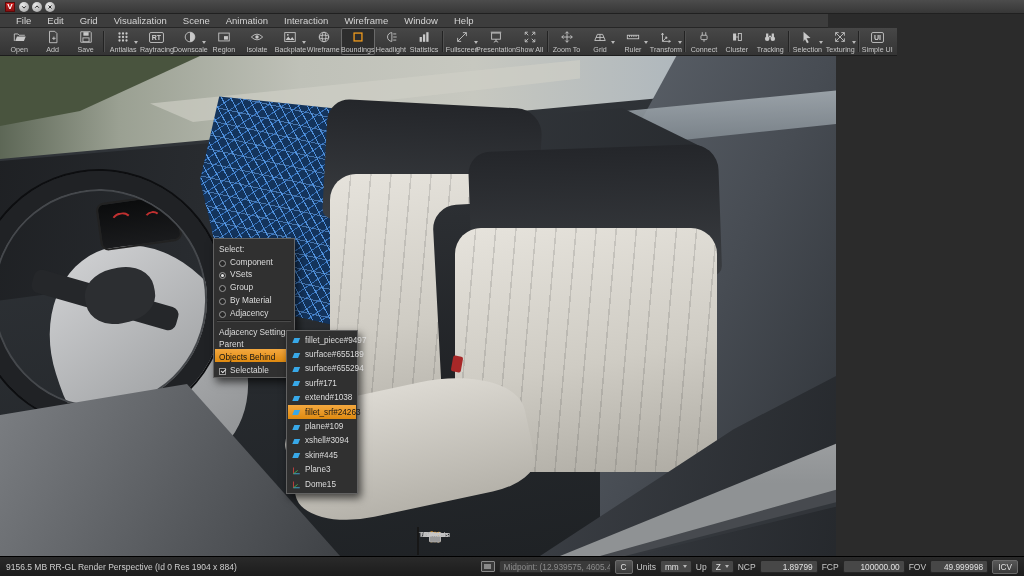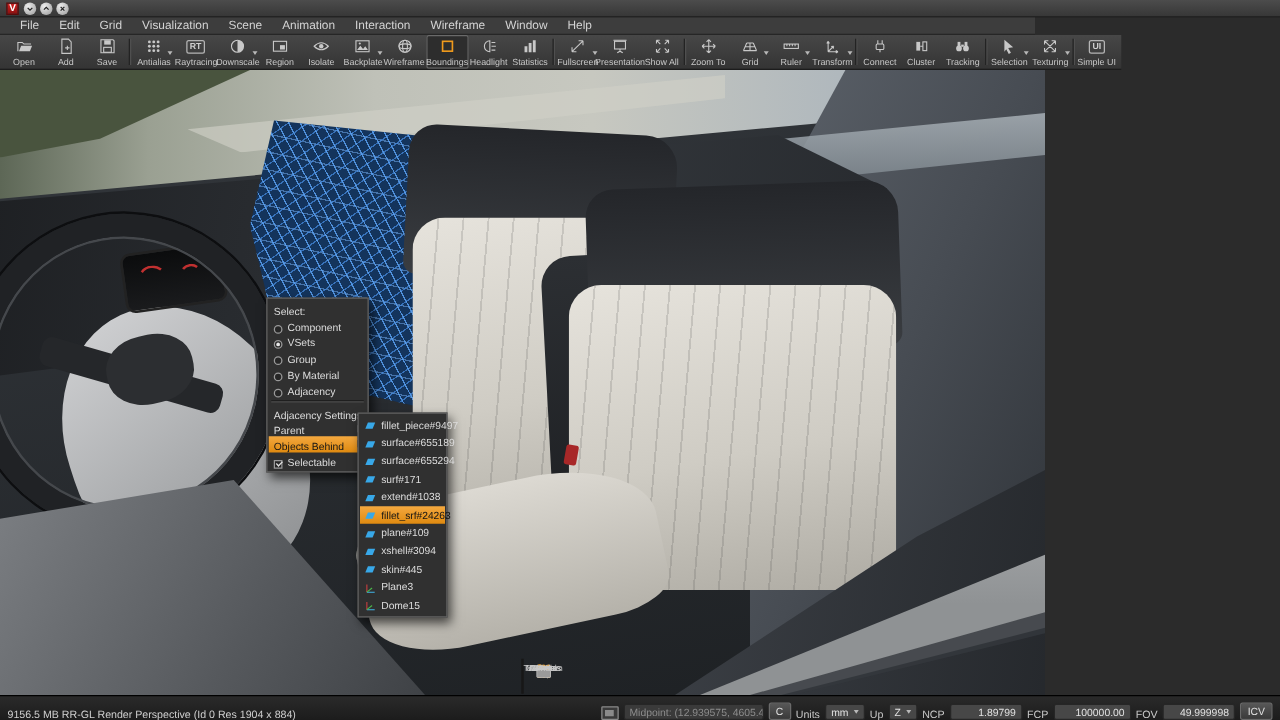--- a/index.html
+++ b/index.html
@@ -96,21 +96,21 @@
   .sub-row.hl{background:linear-gradient(#f4a83f,#df8a10);color:#151515}
   .sub-row svg{width:10px;height:10px;flex:none}
 
   
   .modbar{position:absolute;left:50%;bottom:1px;transform:translateX(-50%);height:28px;display:flex;background:linear-gradient(#3e3e3e,#2a2a2a);border:1px solid #171717;z-index:40}
   .mbtn{width:33px;display:flex;flex-direction:column;align-items:center;padding-top:2px;gap:1px}
   .mbtn svg{width:14px;height:14px}
   .mbtn .lbl{font-size:7.3px;color:#c7c7c7;white-space:nowrap;transform:scale(.95)}
 
   
-  .statusbar{position:absolute;left:0;top:556px;width:1024px;height:20px;background:linear-gradient(#2a2a2a,#1c1c1c);border-top:1px solid #000;display:flex;align-items:flex-end;padding:0 6px;gap:4px}
+  .statusbar{position:absolute;left:0;top:556px;width:1024px;height:20px;background:linear-gradient(#2a2a2a,#1c1c1c);border-top:1px solid #000;display:flex;align-items:center;padding:0 6px;gap:4px}
   .status-left{font-size:8.5px;color:#cfcfcf;white-space:nowrap}
   .status-spacer{flex:1}
   .slabel{font-size:8.5px;color:#c8c8c8;white-space:nowrap}
   .sfield{background:#474747;border:1px solid #262626;border-radius:2px;height:13px;line-height:12px;font-size:8.3px;color:#e2e2e2;padding:0 4px;text-align:right;white-space:nowrap;overflow:hidden}
   .sfield.dim{color:#8c8c8c;background:#3a3a3a;width:112px;text-align:left}
   .sbtn{background:linear-gradient(#575757,#3a3a3a);border:1px solid #6a6a6a;border-radius:2px;height:14px;line-height:12px;font-size:8.3px;color:#e0e0e0;padding:0 5px;white-space:nowrap}
   .sdrop{display:flex;align-items:center;gap:4px;background:#474747;border:1px solid #262626;border-radius:2px;height:13px;padding:0 4px;font-size:8.3px;color:#e2e2e2}
   .dcaret{width:0;height:0;border-left:2.5px solid transparent;border-right:2.5px solid transparent;border-top:3px solid #b8b8b8}
   .vp-icon{width:14px;height:11px;border:1px solid #8a8a8a;border-radius:1px;background:#3a3a3a;position:relative}
   .vp-icon::after{content:"";position:absolute;left:2px;top:2px;width:7px;height:5px;background:#8a8a8a}

